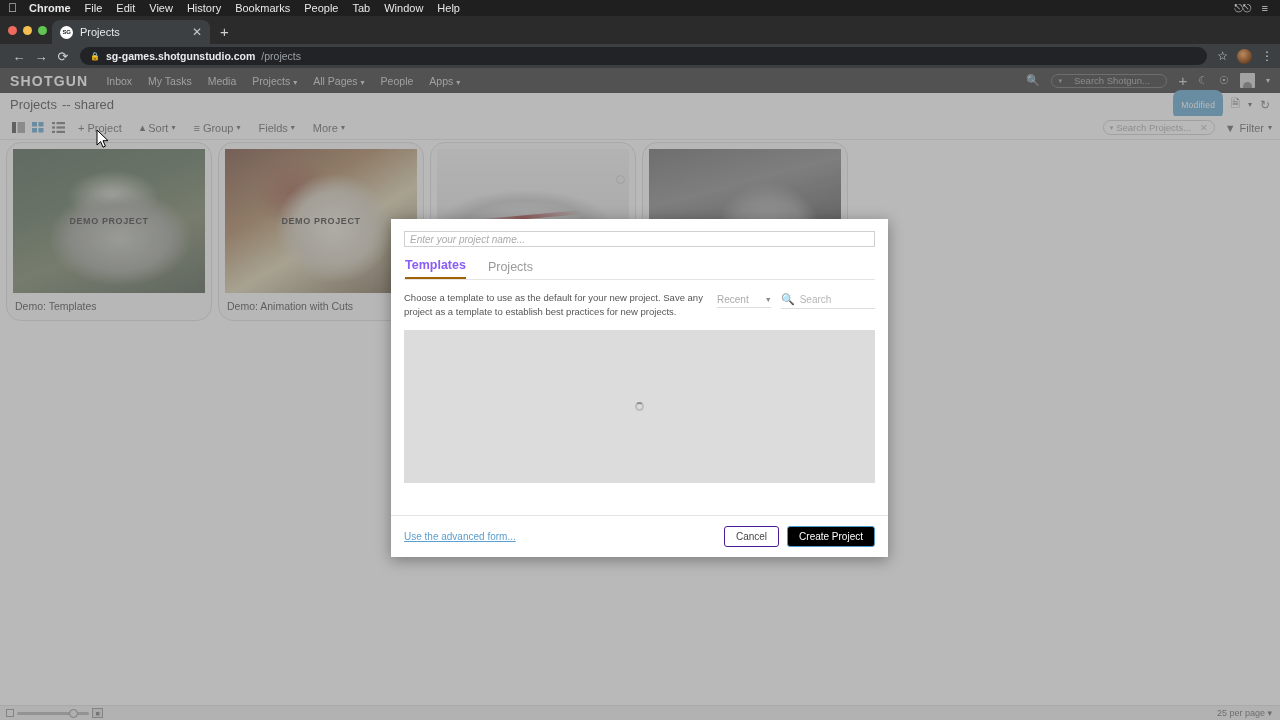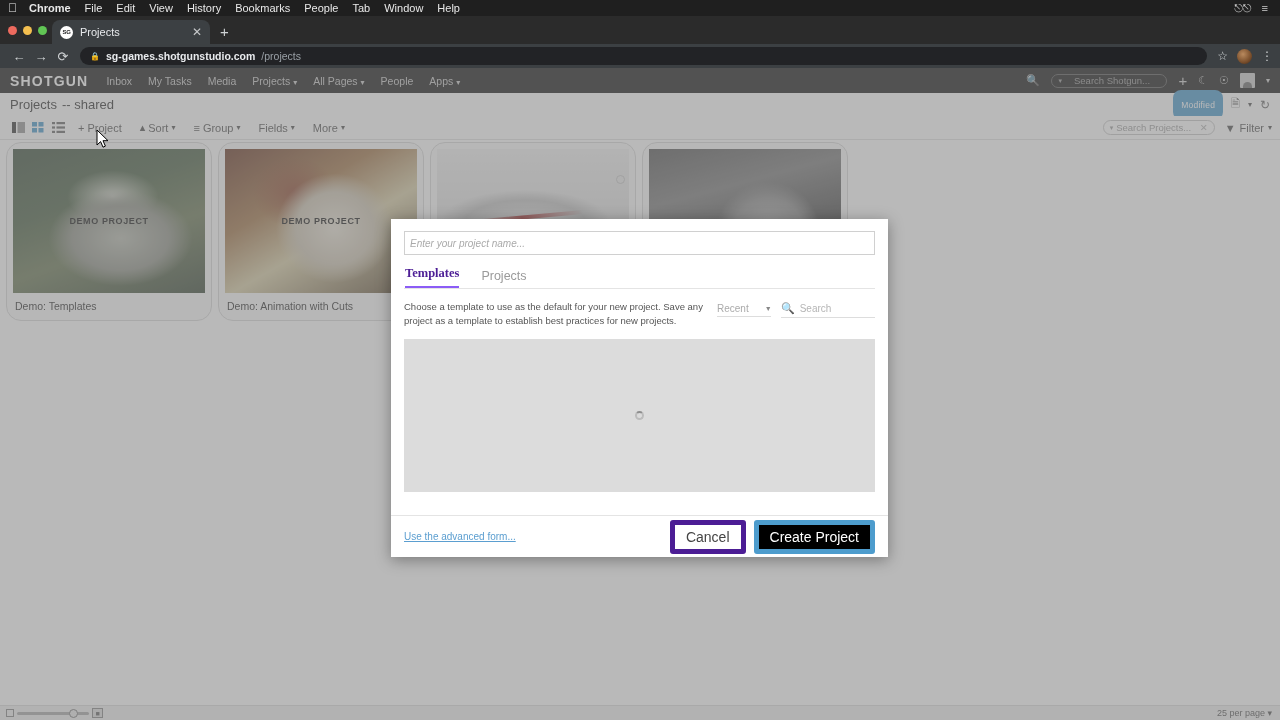--- a/index.html
+++ b/index.html
@@ -175,28 +175,28 @@
 
   
   .modal {
     position: absolute; left: 391px; top: 219px; width: 497px; height: 338px;
     background: #fff; box-shadow: 0 3px 14px rgba(0,0,0,.35);
   }
   .modal-head { height: 33px; border-bottom: 1px solid #e4e4e4; display: flex; align-items: center; padding: 0 13px; }
   .modal-head h1 { font-size: 15px; font-weight: bold; color: #2c2c2c; }
   .modal-body { padding: 12px 13px 0 13px; }
   .pname-input {
-    width: 100%; height: 24px; border: 1px solid #d0d0d0; background: #fff;
+    width: 100%; height: 16px; border: 1px solid #d0d0d0; background: #fff;
     font-size: 10px; color: #aaa; font-style: italic; padding: 0 5px;
     display: flex; align-items: center;
   }
   .tabs { display: flex; align-items: flex-end; gap: 22px; margin-top: 11px;
           border-bottom: 1px solid #e4e4e4; padding-left: 1px;}
   .tab-i { font-size: 12.5px; color: #9a9a9a; padding-bottom: 5px; }
-  .tab-i.active { color: #4c1d95; font-weight: bold; border-bottom: 2px solid #8b5cf6; font-family: Liberation Serif, serif; }
+  .tab-i.active { color: #8b5cf6; font-weight: bold; border-bottom: 2px solid #a16207; }
   .helprow { display: flex; align-items: flex-start; margin-top: 11px; gap: 10px; }
   .helptext { font-size: 9.5px; line-height: 1.5; color: #555; width: 300px; }
   .sortbox { margin-left: auto; display: flex; align-items: center; gap: 10px; padding-top: 2px; }
   .sortsel { display: flex; align-items: center; gap: 16px; font-size: 10px; color: #aaa;
              border-bottom: 1px solid #ddd; padding-bottom: 2px; width: 54px; }
   .sortsel .cv { font-size: 7px; color: #888; margin-left: auto;}
   .tsearch { display: flex; align-items: center; gap: 5px; border-bottom: 1px solid #ddd;
              padding-bottom: 2px; width: 94px; font-size: 10px; color: #b5b5b5; }
   .tsearch .mag { color: #555; font-size: 11px; }
   .tmpl-area {
@@ -204,21 +204,21 @@
     display: flex; align-items: center; justify-content: center;
   }
   .spinner { width: 9px; height: 9px; border: 2px solid #bcbcbc; border-top-color: #8e8e8e; border-radius: 50%; }
   .modal-foot {
     position: absolute; left: 0; bottom: 0; width: 100%; height: 42px;
     border-top: 1px solid #e4e4e4; display: flex; align-items: center; padding: 0 13px;
   }
   .advlink { font-size: 10px; color: #5b9ed0; }
   .modal-foot .btns { margin-left: auto; display: flex; align-items: center; gap: 8px; }
   .btn {
-    font-size: 14px; padding: 4px 11px; border-radius: 3px; border: 5px solid #4c1d95;
+    font-size: 10px; padding: 4px 11px; border-radius: 3px; border: 1px solid #4c1d95;
     background: #fff; color: #444;
   }
   .btn.primary { background: #000000; border-color: #4d9ccd; color: #fff; }
 
   
   .cursor { position: absolute; left: 96px; top: 129px; width: 14px; height: 19px; }
 </style>
 </head>
 <body>
 

